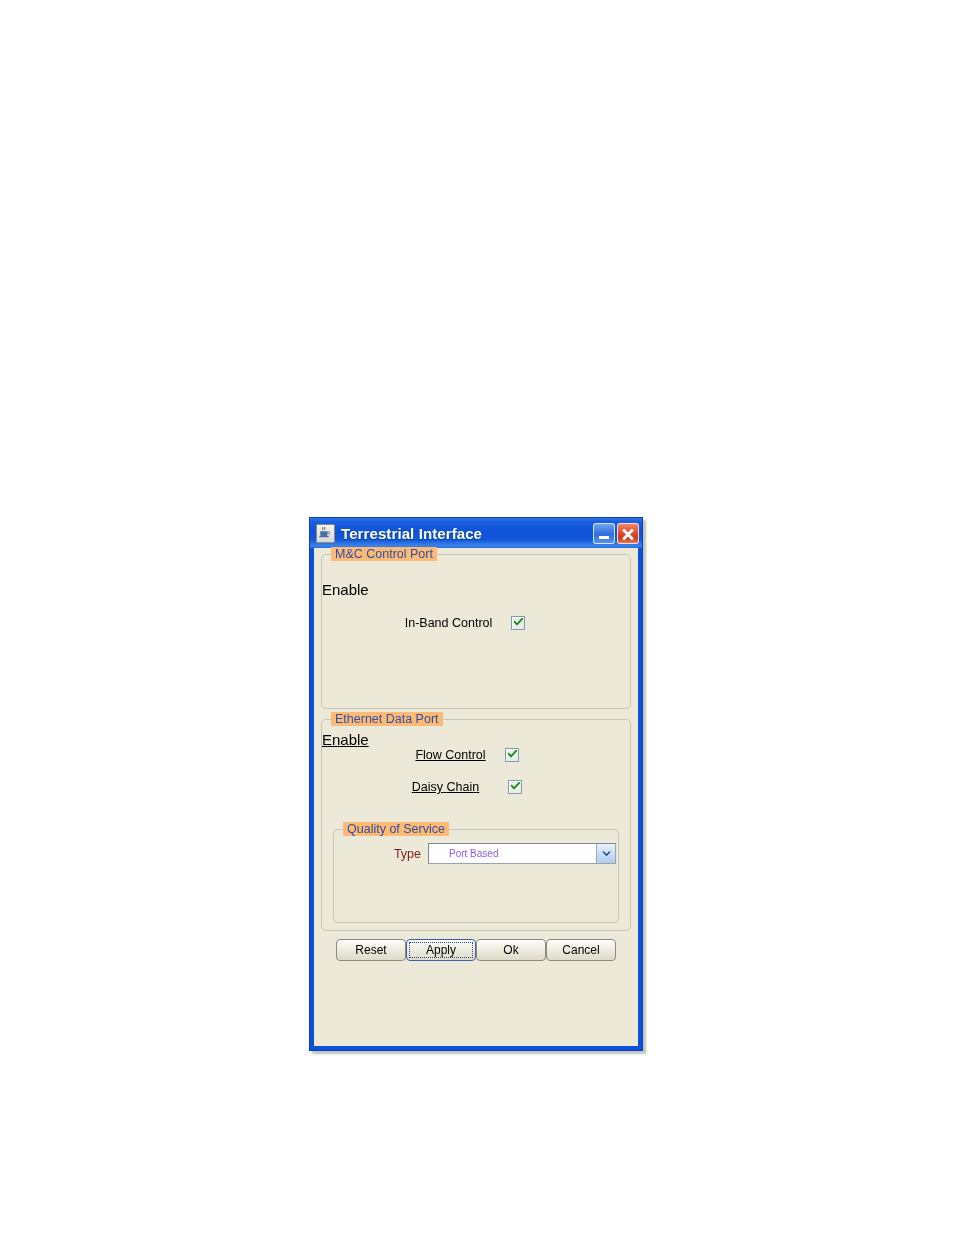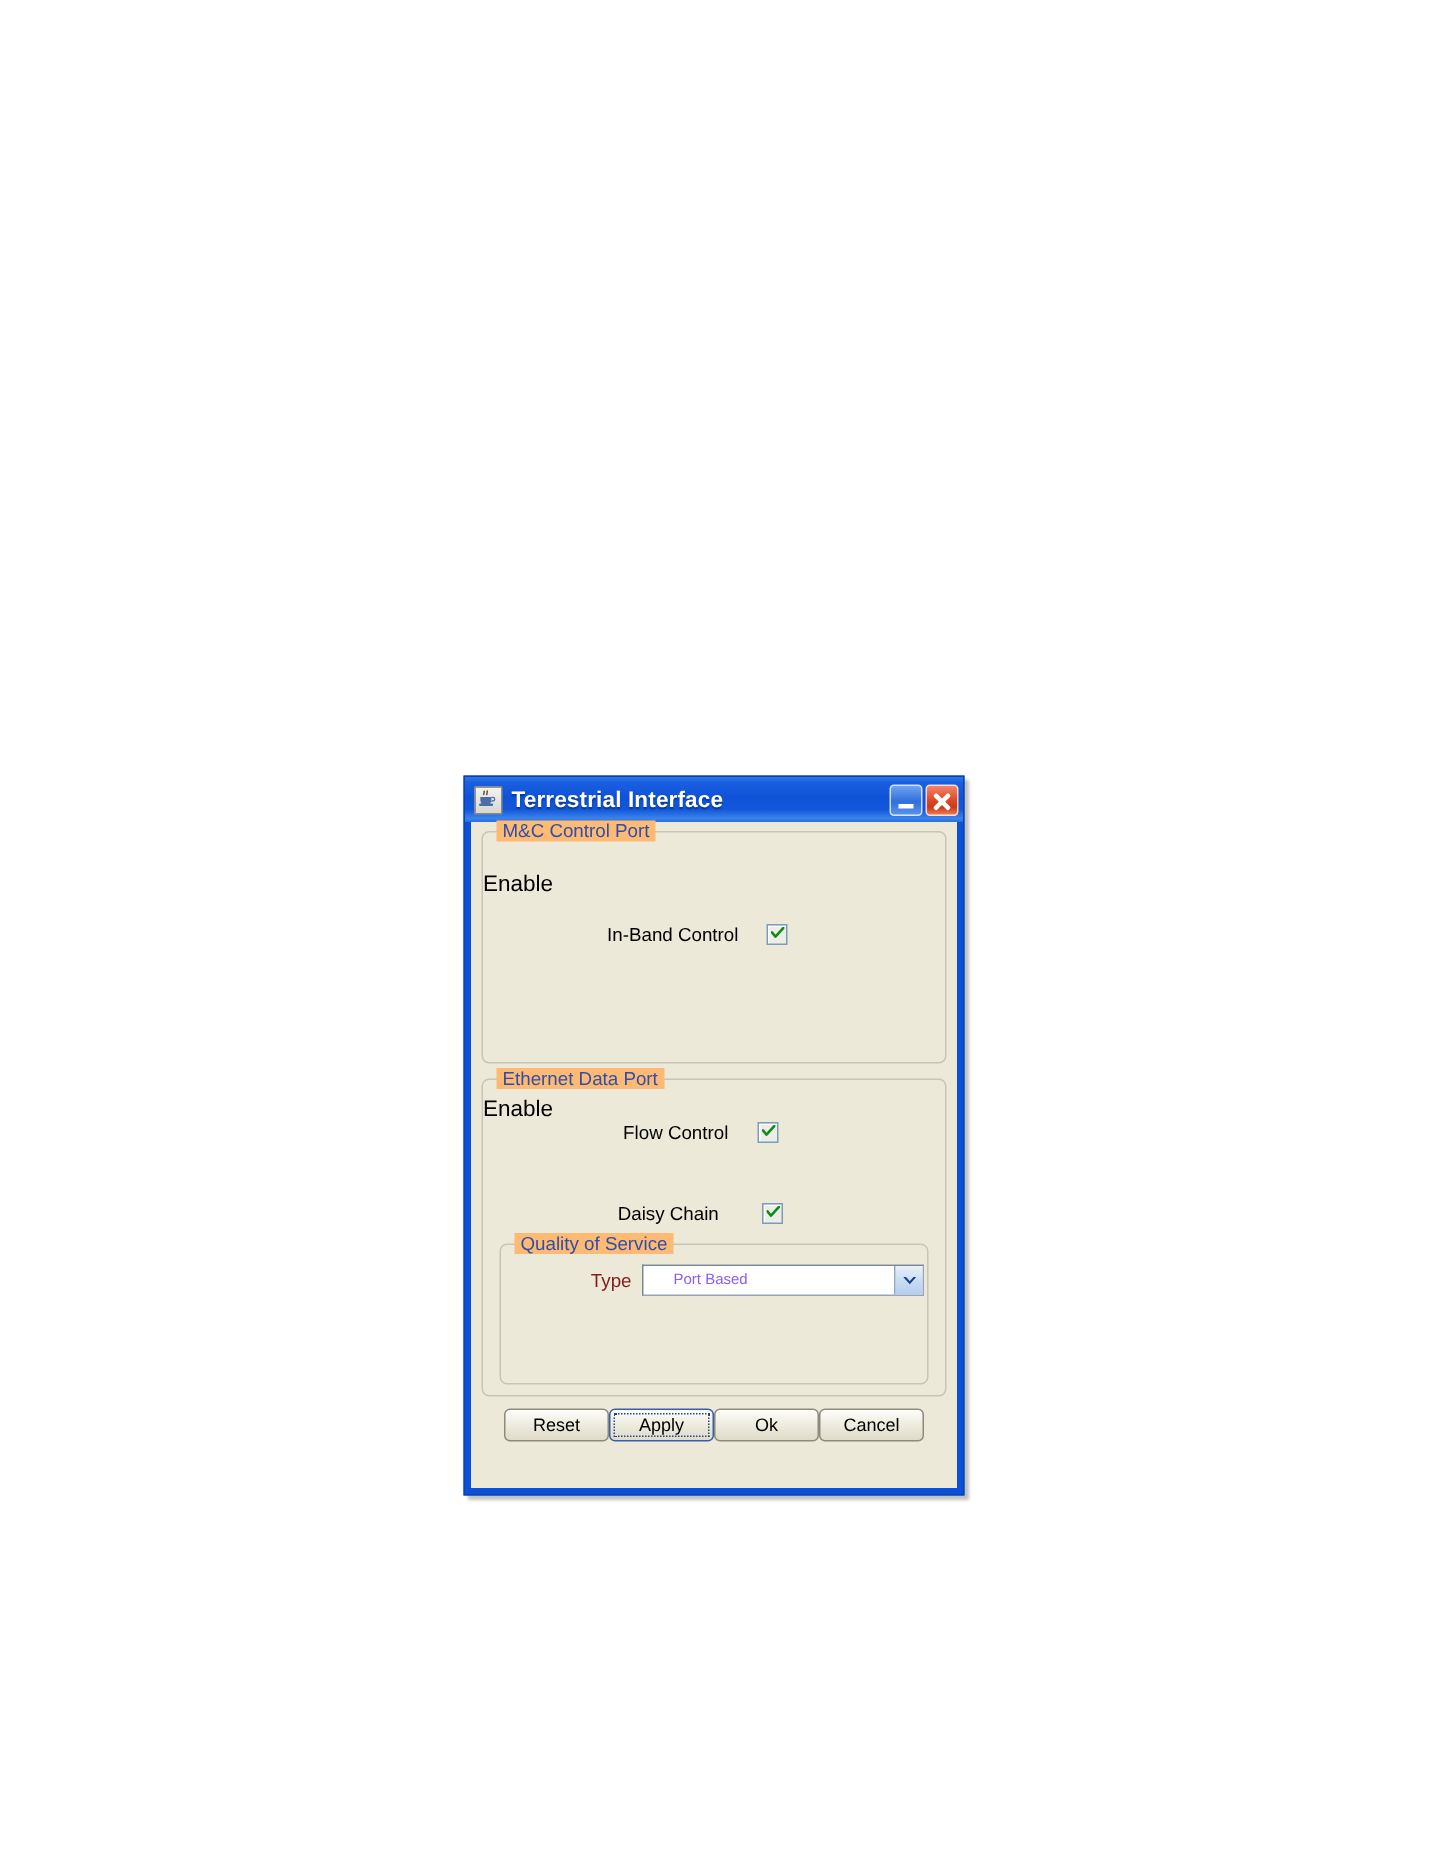--- a/index.html
+++ b/index.html
@@ -15,21 +15,21 @@
     font-family: "Liberation Sans", sans-serif;
     overflow: hidden;
   }
 
   
   #dialog-window {
     position: absolute;
     left: 309px;
     top: 517px;
     width: 334px;
-    height: 480px;
+    height: 534px;
     background: #0a50d8;
     box-shadow: 3px 3px 2px rgba(120,120,110,0.45);
     box-sizing: border-box;
     border: 1px solid #0a43b4;
   }
 
   
   #title-bar {
     height: 30px;
     background: linear-gradient(180deg,
@@ -137,20 +137,21 @@
   }
 
   #mc-control-port-panel {
     height: 155px;
     flex: 0 0 auto;
   }
   #ethernet-data-port-panel {
     margin-top: 10px;
     height: 212px;
     flex: 0 0 auto;
+    text-decoration: underline;
   }
   #qos-panel {
     position: absolute;
     left: 11px;
     right: 11px;
     top: 109px;
     height: 94px;
   }
 
   
@@ -202,21 +203,21 @@
     padding-right: 22px;
   }
   #in-band-control-row .row-label { margin-right: 19px; }
 
   #flow-control-row {
     padding-right: 18px;
   }
   #flow-control-row .row-label { margin-right: 19px; }
 
   #daisy-chain-row {
-    margin-top: 40px;
+    margin-top: 18px;
     padding-right: 18px;
     gap: 10px;
   }
   #daisy-chain-row .row-label { margin-right: 19px; }
 
   
   .field-row {
     display: flex;
     align-items: center;
     margin-top: 13px;

